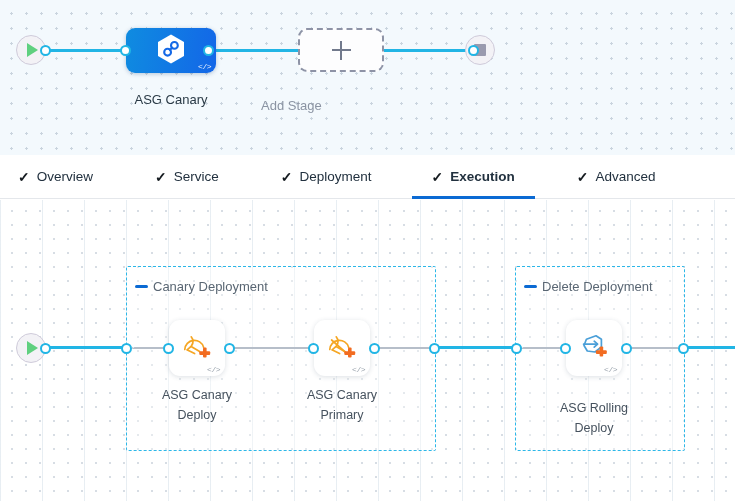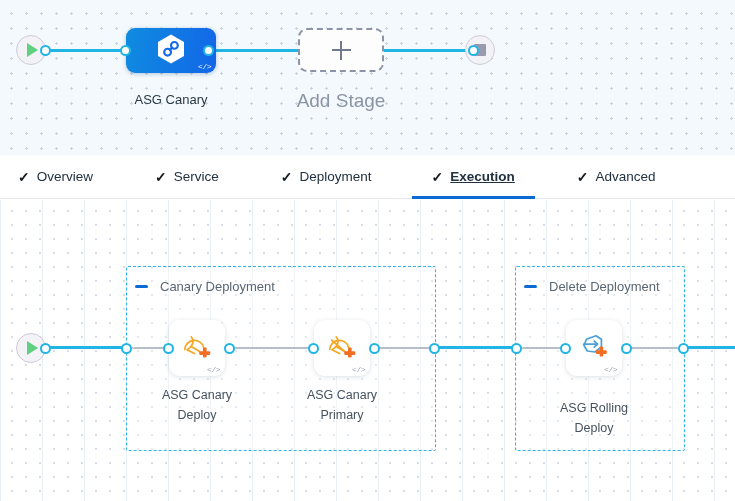--- a/index.html
+++ b/index.html
@@ -105,41 +105,41 @@
   }
   .plus-glyph {
     position: relative; width: 19px; height: 19px;
   }
   .plus-glyph:before, .plus-glyph:after {
     content: ""; position: absolute; background: #71798c;
   }
   .plus-glyph:before { left: 0; top: 8.2px; width: 19px; height: 2.2px; }
   .plus-glyph:after  { top: 0; left: 8.2px; height: 19px; width: 2.2px; }
   .add-stage-label {
-    position: absolute; top: 90px; width: 160px;
-    text-align: center; font-size: 19px; color: #8b94a3;
+    position: absolute; top: 98px; width: 160px;
+    text-align: left; font-size: 13px; color: #8b94a3;
   }
 
   
   .tabbar {
     position: absolute; left: 0; top: 155px;
     width: 735px; height: 44px;
     background: #ffffff;
     border-bottom: 1px solid #e4e7eb;
     display: flex; align-items: center;
   }
   .tab {
     display: flex; align-items: center; gap: 7px;
     height: 44px; position: relative;
     font-size: 13.5px; color: #22313f;
     padding: 0 2px;
     cursor: pointer;
   }
   .tab .chk { font-size: 14px; line-height: 1; color: #141a1f; font-weight: 700; }
-  .tab.active .lbl { font-weight: 700; text-decoration: underline; }
+  .tab.active .lbl { font-weight: 700; }
   .tab.active:after {
     content: ""; position: absolute; left: -18px; right: -18px; bottom: 0;
     height: 3px; background: #0b6ad3;
   }
 
   
   .exec-canvas {
     position: absolute; left: 0; top: 200px;
     width: 735px; height: 301px;
     background-color: #ffffff;
@@ -160,21 +160,21 @@
 
   .group-box {
     position: absolute;
     border: 1.4px dashed #2cb7e8;
     border-radius: 2px;
     background: rgba(255,255,255,0.35);
     z-index: 2;
   }
   .group-label {
     position: absolute;
-    display: flex; align-items: center; gap: 12px;
+    display: flex; align-items: center; gap: 5px;
     font-size: 13px; color: #596673;
     z-index: 7;
     white-space: nowrap;
   }
   .group-label .dash {
     display: inline-block; width: 13px; height: 2.4px;
     background: #0b6ad3; border-radius: 2px;
   }
 
   .step-card {

